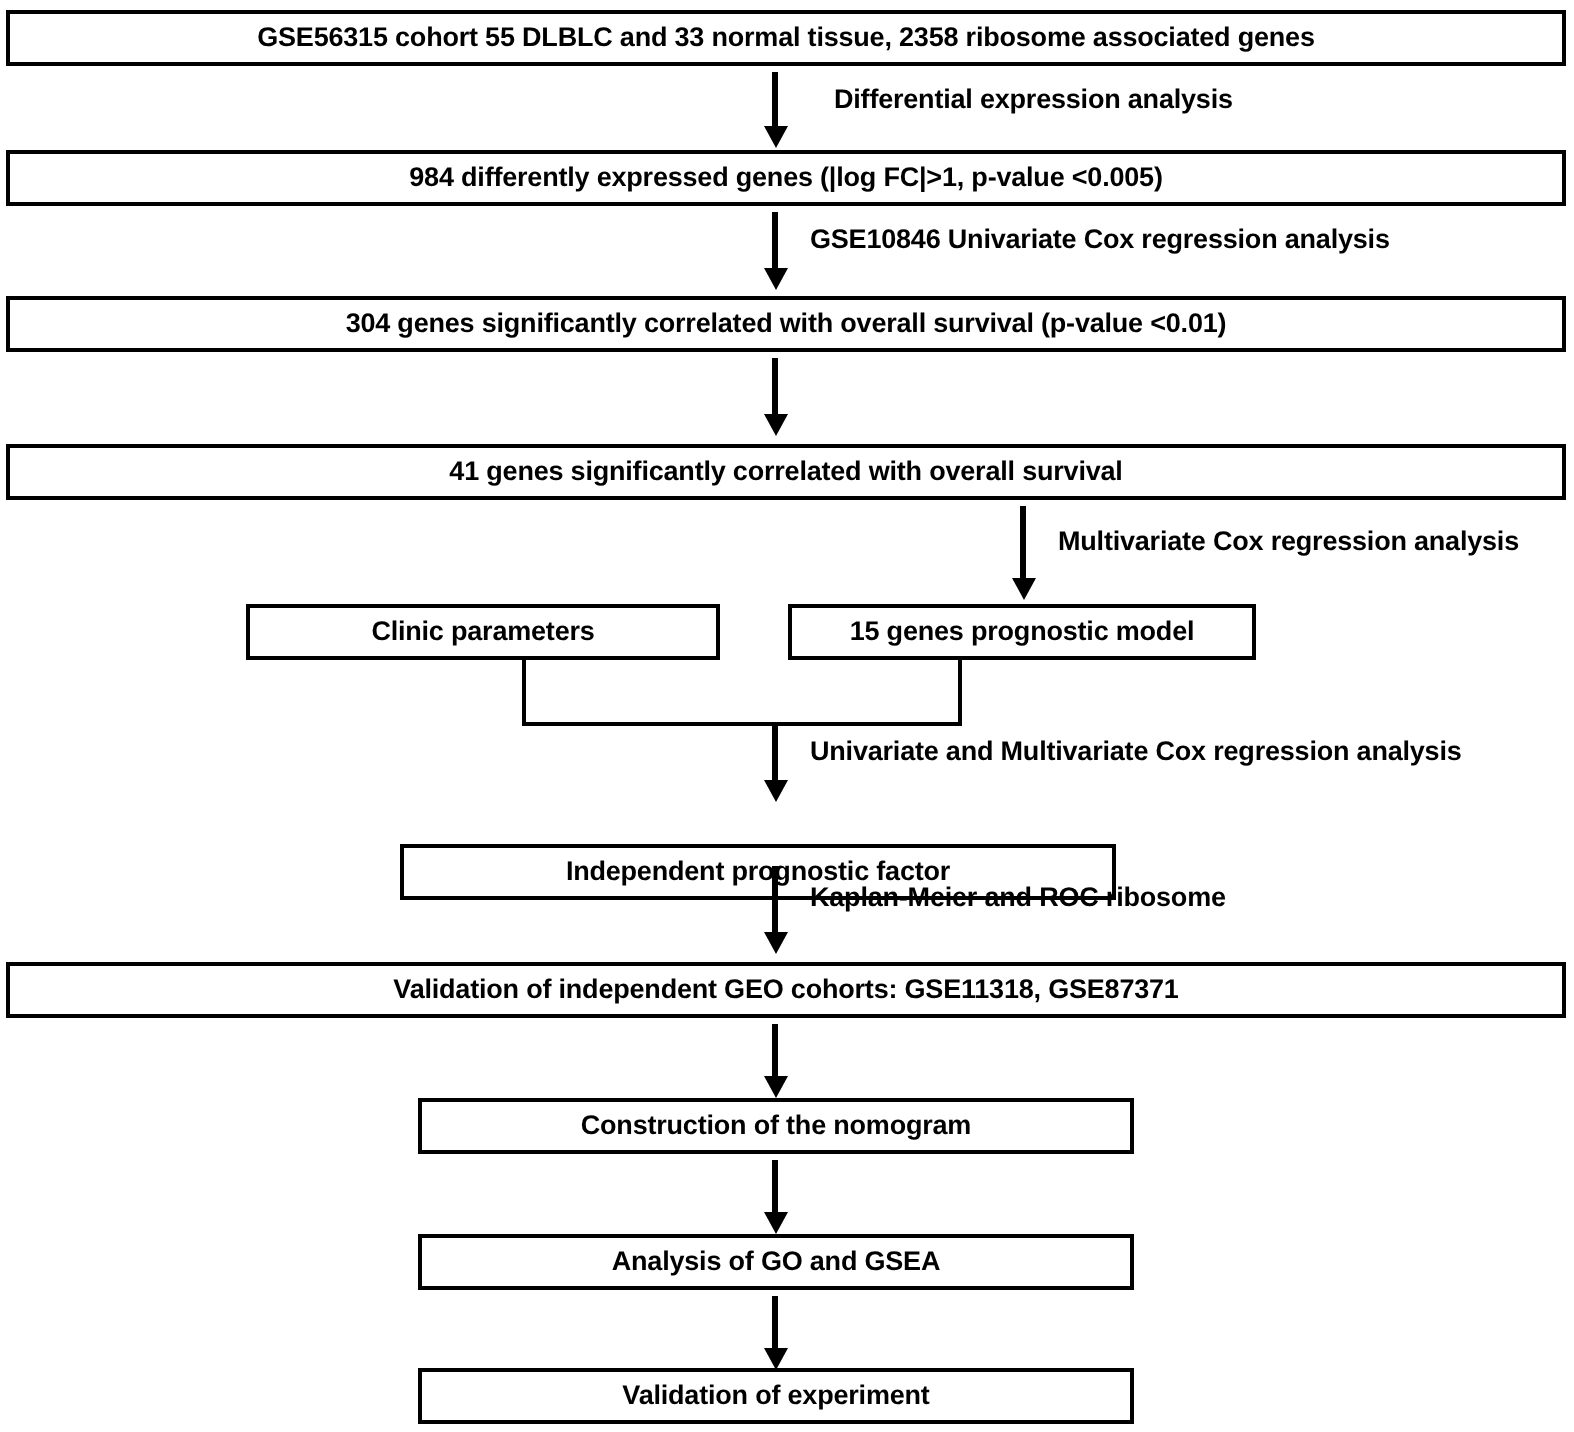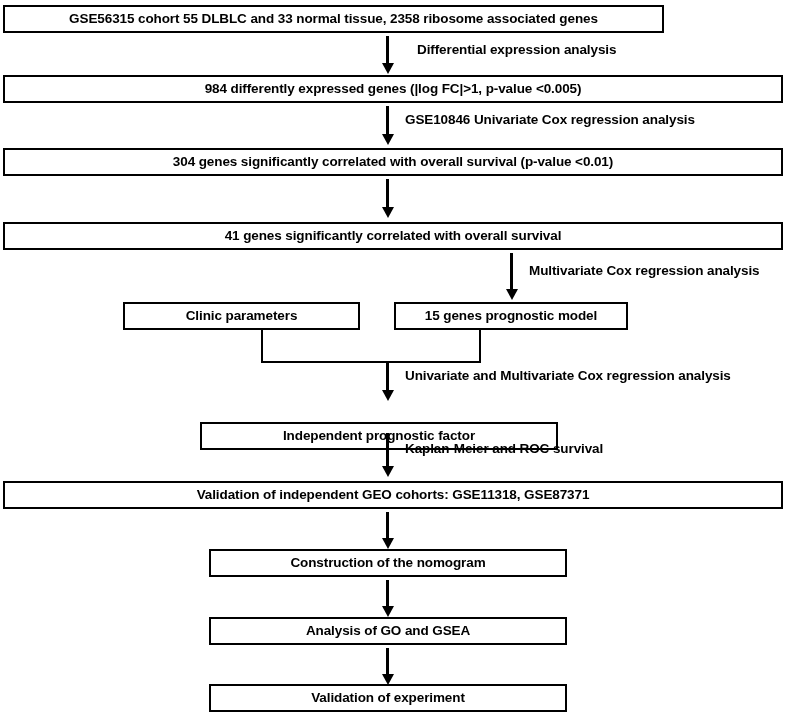--- a/index.html
+++ b/index.html
@@ -76,21 +76,21 @@
     position: absolute;
     height: 2px;
     background: #000000;
   }
 </style>
 </head>
 <body>
 
 <div id="flowchart">
 
-  <div class="node" style="left:3px; top:5px; width:661px; height:28px;">
+  <div class="node" style="left:3px; top:5px; width:780px; height:28px;">
     <span class="node-label">GSE56315 cohort 55 DLBLC and 33 normal tissue, 2358 ribosome associated genes</span>
   </div>
 
   <div class="arrow" style="left:386px; top:36px; width:3px; height:38px;">
     <div class="shaft" style="height:28px;"></div>
     <div class="head" style="top:27px;"></div>
   </div>
   <div class="edge-label" style="left:405px; top:43px;padding-left:12px;">Differential expression analysis</div>
 
   <div class="node" style="left:3px; top:75px; width:780px; height:28px;">
@@ -143,21 +143,21 @@
   <div class="edge-label" style="left:405px; top:369px;">Univariate and Multivariate  Cox regression analysis</div>
 
   <div class="node" style="left:200px; top:422px; width:358px; height:28px;">
     <span class="node-label">Independent prognostic factor</span>
   </div>
 
   <div class="arrow" style="left:386px; top:433px; width:3px; height:45px;">
     <div class="shaft" style="height:34px;"></div>
     <div class="head" style="top:33px;"></div>
   </div>
-  <div class="edge-label" style="left:405px; top:442px;">Kaplan-Meier  and ROC survival</div>
+  <div class="edge-label" style="left:405px; top:442px;">Kaplan-Meier  and ROC ribosome</div>
 
   <div class="node" style="left:3px; top:481px; width:780px; height:28px;">
     <span class="node-label">Validation of independent GEO cohorts: GSE11318, GSE87371</span>
   </div>
 
   <div class="arrow" style="left:386px; top:512px; width:3px; height:38px;">
     <div class="shaft" style="height:27px;"></div>
     <div class="head" style="top:26px;"></div>
   </div>
 

